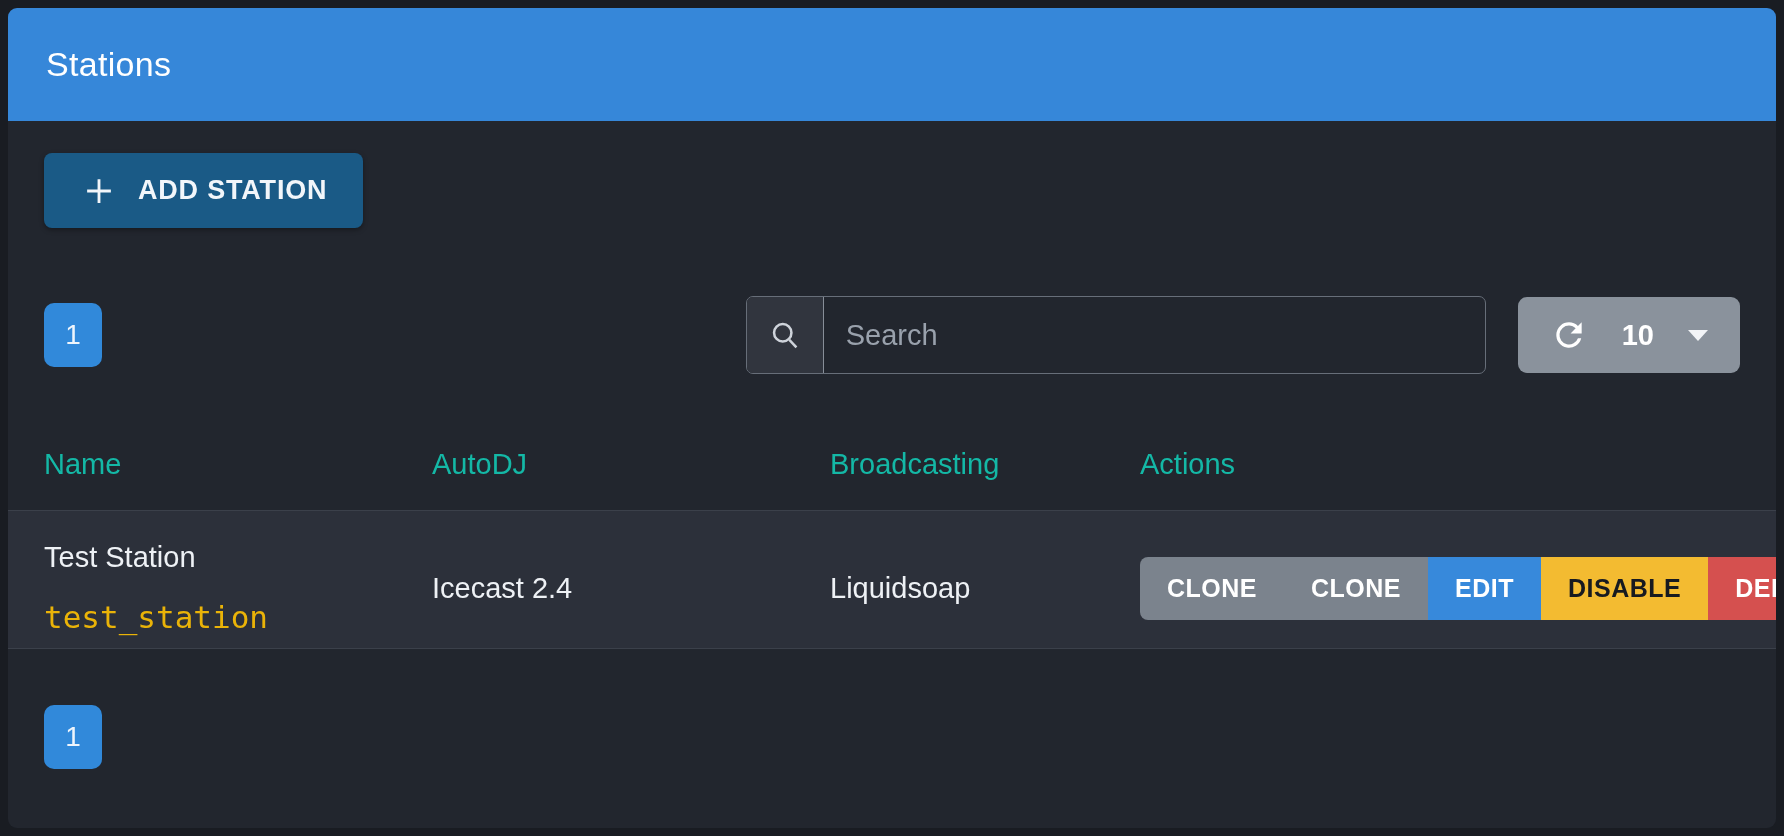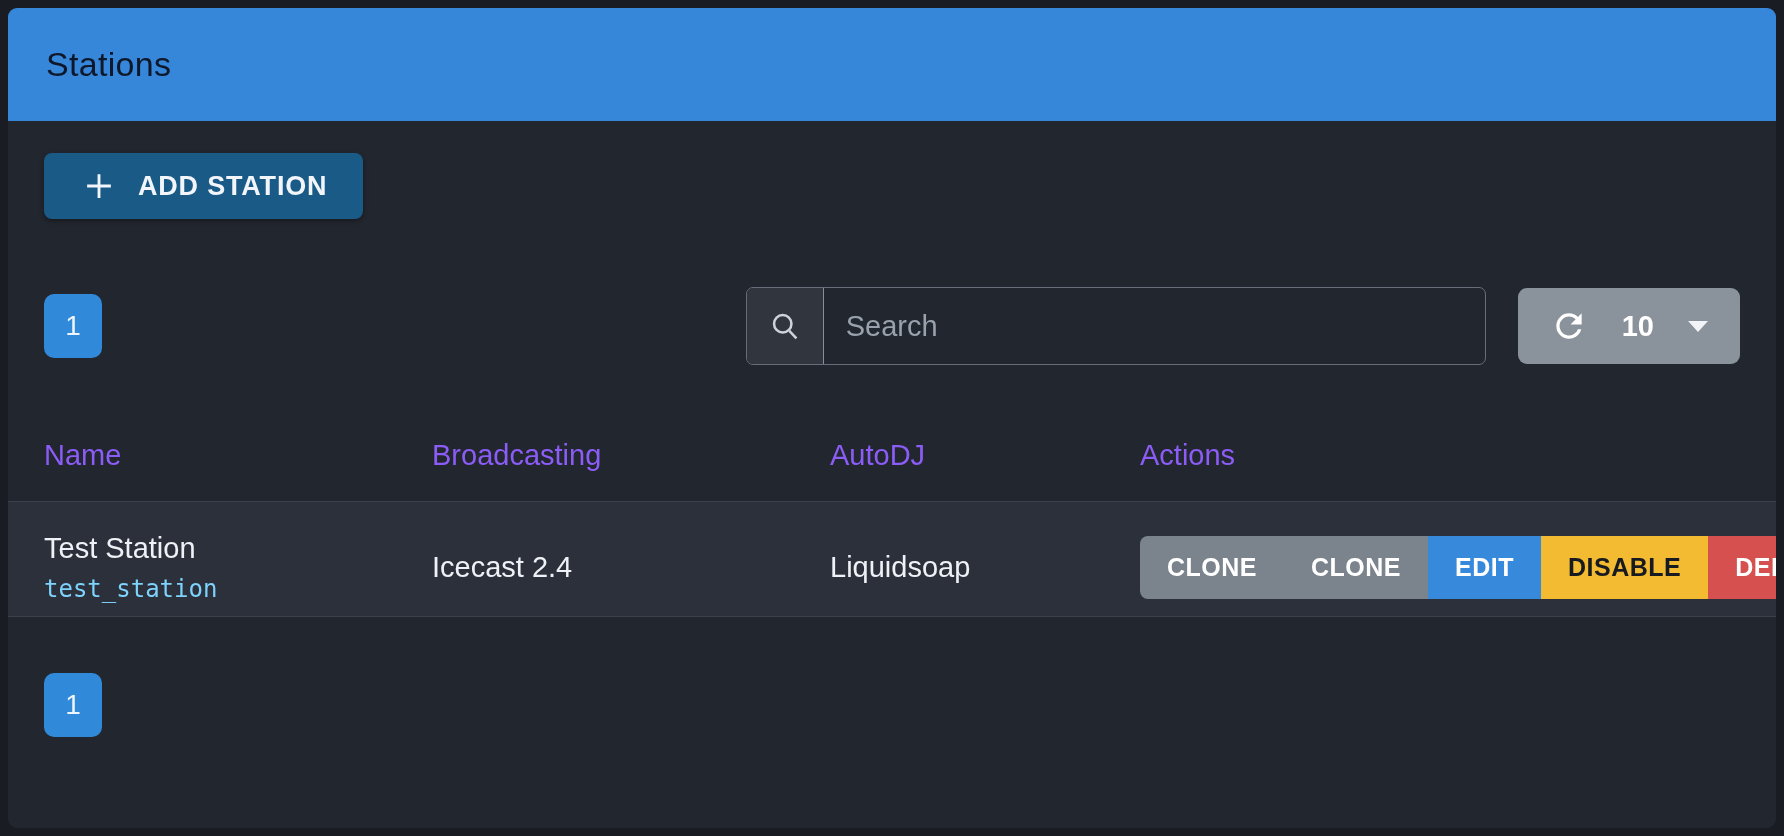--- a/index.html
+++ b/index.html
@@ -23,29 +23,29 @@
     height: 113px;
     background: #3687d9;
     display: flex;
     align-items: center;
     padding: 0 38px;
     flex: 0 0 auto;
   }
   .card-title {
     font-size: 34px;
     font-weight: 400;
-    color: #0f172a;
+    color: #ffffff;
     letter-spacing: 0.3px;
   }
   .body-top { padding: 32px 36px 0 36px; }
   .btn-add {
     display: inline-flex;
     align-items: center;
     gap: 20px;
-    height: 66px;
+    height: 75px;
     padding: 15px 36px;
     background: #1a5a86;
     border: none;
     border-radius: 8px;
     color: #f2f6fa;
     font-family: "Liberation Sans", sans-serif;
     font-size: 27px;
     font-weight: 700;
     letter-spacing: 0.8px;
     cursor: pointer;
@@ -129,34 +129,34 @@
 
   .table { margin-top: 44px; }
   .thead, .trow {
     display: grid;
     grid-template-columns: 388px 398px 310px 1fr;
     padding-left: 36px;
     padding-right: 36px;
     align-items: center;
   }
   .thead { height: 92px; }
-  .th { font-size: 29px; font-weight: 500; color: #8b5cf6; }
+  .th { font-size: 29px; font-weight: 500; color: #14b8a6; }
   .trow {
     background: #2c303a;
     border-top: 1px solid #3b404a;
     border-bottom: 1px solid #3b404a;
     padding-top: 30px;
     padding-bottom: 13px;
   }
   .cell { font-size: 29px; color: #eef1f5; }
   .name-code {
-    margin-top: 10px;
+    margin-top: 25px;
     font-family: "DejaVu Sans Mono", monospace;
-    font-size: 24px;
-    color: #7dd3fc;
+    font-size: 31px;
+    color: #eab308;
   }
   .btn-group {
     display: inline-flex;
     border-radius: 8px;
     overflow: hidden;
     height: 63px;
   }
   .action-btn {
     border: none;
     cursor: pointer;
@@ -216,22 +216,22 @@
         </button>
         <span class="perpage-value">10</span>
         <span class="caret-down"></span>
       </div>
     </div>
   </div>
 
   <div class="table">
     <div class="thead">
       <div class="th">Name</div>
+      <div class="th">AutoDJ</div>
       <div class="th">Broadcasting</div>
-      <div class="th">AutoDJ</div>
       <div class="th">Actions</div>
     </div>
 
     <div class="trow">
       <div class="cell">
         <div>Test Station</div>
         <div class="name-code">test_station</div>
       </div>
       <div class="cell">Icecast 2.4</div>
       <div class="cell">Liquidsoap</div>

